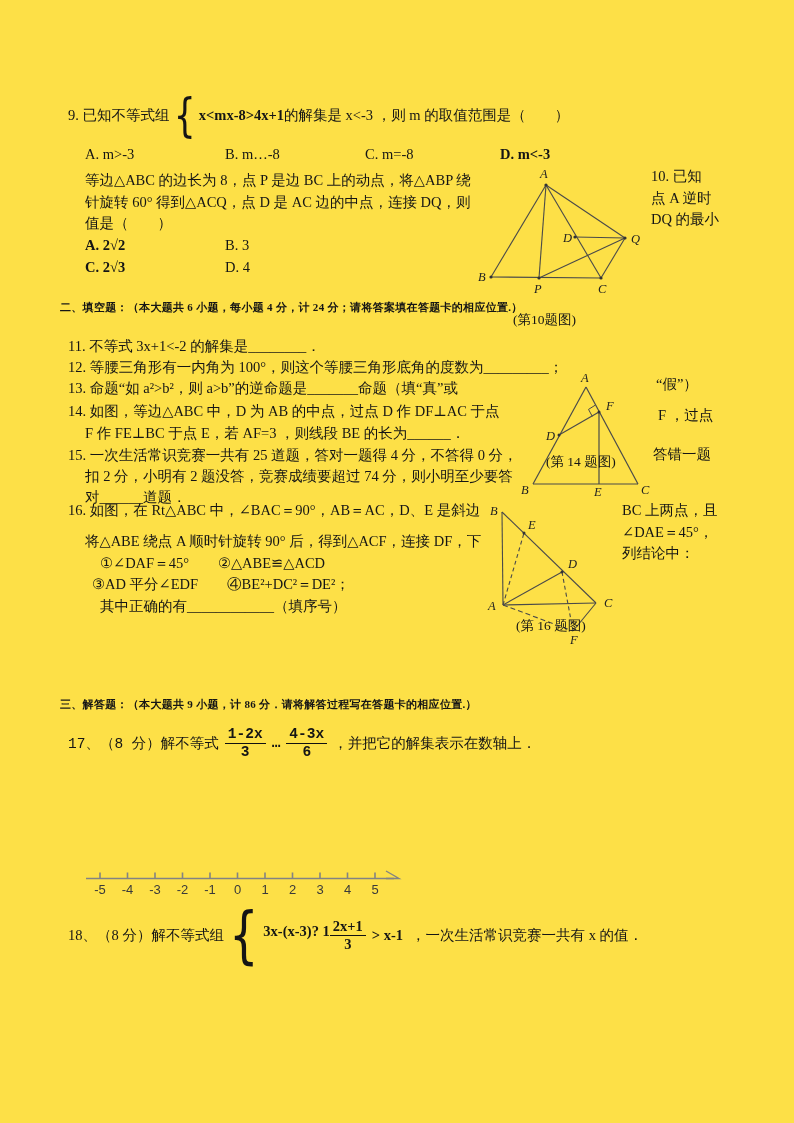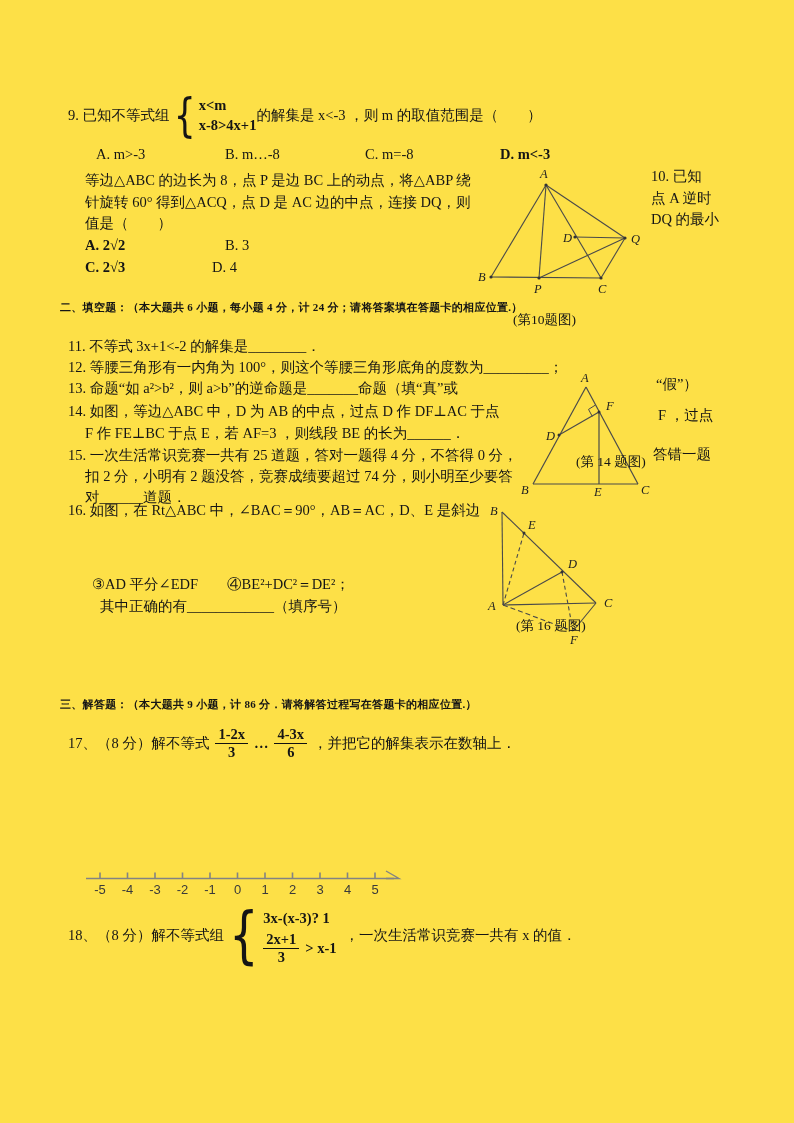--- a/index.html
+++ b/index.html
@@ -9,21 +9,21 @@
     font-size:14.5px;color:#151515;margin:0 auto;overflow:hidden;
   }
   .abs{position:absolute;white-space:nowrap;}
   .lines div{line-height:21.5px;}
   .mathb{font-weight:bold;}
   .sec-title{font-weight:bold;font-size:11px;letter-spacing:0.3px;}
   .flexrow{display:flex;align-items:center;}
   .brace{font-family:"DejaVu Sans",sans-serif;font-weight:400;line-height:1;transform:scaleX(.75);}
   .brace.b2{font-size:46px;}
   .brace.b3{font-size:62px;}
-  .syscol{display:inline-flex;flex-direction:column;justify-content:space-between;}
+  .syscol{display:inline-flex;flex-direction:row;justify-content:space-between;}
   .syscol span{line-height:20px;font-weight:bold;}
   .frac{display:inline-flex;flex-direction:column;align-items:center;font-weight:bold;margin:0 6px;vertical-align:middle;}
   .frac .num{border-bottom:1.4px solid #111;padding:0 3px;line-height:17px;}
   .frac .den{line-height:17px;}
   .caption{font-size:13.5px;}
   svg{position:absolute;overflow:visible;}
   svg text{font-family:"Liberation Serif","DejaVu Serif",serif;font-size:12.5px;font-style:italic;fill:#222;}
   .nl-label{position:absolute;width:20px;text-align:center;font-family:"Liberation Sans","DejaVu Sans",sans-serif;font-size:13px;color:#3a3a3a;}
 </style>
 </head>
@@ -33,39 +33,39 @@
 
   <div class="abs flexrow" style="left:68px;top:92px;height:46px;">
     <span>9. 已知不等式组</span>
     <span class="brace b2">{</span>
     <span class="syscol">
       <span class="mathb">x&lt;m</span>
       <span class="mathb">x-8&gt;4x+1</span>
     </span>
     <span>的解集是 x&lt;-3 ，则 m 的取值范围是（　　）</span>
   </div>
-  <span class="abs" style="left:96px;top:146px;">A. m&gt;-3</span>
+  <span class="abs" style="left:85px;top:146px;">A. m&gt;-3</span>
   <span class="abs" style="left:225px;top:146px;">B. m…-8</span>
   <span class="abs" style="left:365px;top:146px;">C. m=-8</span>
   <span class="abs" style="left:500px;top:146px;font-weight:bold;">D. m&lt;-3</span>
 
   <div class="abs lines" style="left:651px;top:166px;">
     <div>10. 已知</div>
     <div>点 A 逆时</div>
     <div>DQ 的最小</div>
   </div>
   <div class="abs lines" style="left:85px;top:170px;">
     <div>等边△ABC 的边长为 8，点 P 是边 BC 上的动点，将△ABP 绕</div>
     <div>针旋转 60° 得到△ACQ，点 D 是 AC 边的中点，连接 DQ，则</div>
     <div>值是（　　）</div>
   </div>
   <span class="abs mathb" style="left:85px;top:237px;">A. 2√2</span>
   <span class="abs" style="left:225px;top:237px;">B. 3</span>
   <span class="abs mathb" style="left:85px;top:259px;">C. 2√3</span>
-  <span class="abs" style="left:212px;top:259px;">D. 4</span>
+  <span class="abs" style="left:225px;top:259px;">D. 4</span>
 
   <svg style="left:478px;top:162px;" width="168" height="135" viewBox="0 0 168 135">
     <g stroke="#4a4a4a" stroke-width="1.1" fill="none">
       <line x1="68" y1="23" x2="13" y2="115"></line>
       <line x1="13" y1="115" x2="123" y2="116"></line>
       <line x1="68" y1="23" x2="61" y2="116"></line>
       <line x1="68" y1="23" x2="123" y2="116"></line>
       <line x1="68" y1="23" x2="147" y2="76"></line>
       <line x1="123" y1="116" x2="147" y2="76"></line>
       <line x1="61" y1="116" x2="147" y2="76"></line>
@@ -113,30 +113,37 @@
       <circle cx="46" cy="65" r="1.5"></circle>
         <circle cx="86" cy="42" r="1.5"></circle>
     </g>
     <text x="68" y="12">A</text>
     <text x="8" y="124">B</text>
     <text x="128" y="124">C</text>
     <text x="33" y="70">D</text>
     <text x="93" y="40">F</text>
     <text x="81" y="126">E</text>
   </svg>
-  <span class="abs caption" style="left:576px;top:453px;z-index:1;">(第 14 题图)</span>
+  <span class="abs caption" style="left:546px;top:453px;z-index:1;">(第 14 题图)</span>
 
   <div class="abs" style="left:68px;top:446px;">15. 一次生活常识竞赛一共有 25 道题，答对一题得 4 分，不答得 0 分，</div>
   <div class="abs" style="left:85px;top:467px;">扣 2 分，小明有 2 题没答，竞赛成绩要超过 74 分，则小明至少要答</div>
   <div class="abs" style="left:85px;top:488px;">对______道题．</div>
   <span class="abs" style="left:653px;top:445px;">答错一题</span>
 
   <div class="abs" style="left:68px;top:501px;">16. 如图，在 Rt△ABC 中，∠BAC＝90°，AB＝AC，D、E 是斜边</div>
+  <div class="abs" style="left:85px;top:532px;">将△ABE 绕点 A 顺时针旋转 90° 后，得到△ACF，连接 DF，下</div>
+  <div class="abs" style="left:100px;top:554px;">①∠DAF＝45°　　②△ABE≌△ACD</div>
   <div class="abs" style="left:92px;top:575px;">③AD 平分∠EDF　　④BE²+DC²＝DE²；</div>
   <div class="abs" style="left:100px;top:597px;">其中正确的有____________（填序号）</div>
+  <div class="abs lines" style="left:622px;top:500px;">
+    <div>BC 上两点，且</div>
+    <div>∠DAE＝45°，</div>
+    <div>列结论中：</div>
+  </div>
 
   <svg style="left:478px;top:498px;" width="155" height="150" viewBox="0 0 155 150">
     <g stroke="#4a4a4a" stroke-width="1.1" fill="none">
       <line x1="24" y1="14" x2="25" y2="107"></line>
       <line x1="24" y1="14" x2="118" y2="105"></line>
       <line x1="25" y1="107" x2="118" y2="105"></line>
       <line x1="25" y1="107" x2="84" y2="74"></line>
       <line x1="25" y1="107" x2="46" y2="35" stroke-dasharray="4 3"></line>
       <line x1="84" y1="74" x2="95" y2="133" stroke-dasharray="4 3"></line>
       <line x1="25" y1="107" x2="95" y2="133" stroke-dasharray="5 3"></line>
@@ -150,21 +157,21 @@
     <text x="50" y="31" font-style="normal">E</text>
     <text x="90" y="70" font-style="normal">D</text>
     <text x="10" y="112" font-style="normal">A</text>
     <text x="126" y="109" font-style="normal">C</text>
     <text x="92" y="146" font-style="normal">F</text>
   </svg>
   <span class="abs caption" style="left:516px;top:617px;z-index:1;background:rgba(255,255,255,0.0);">(第 16 题图)</span>
 
   <div class="abs sec-title" style="left:60px;top:697px;">三、解答题：（本大题共 9 小题，计 86 分．请将解答过程写在答题卡的相应位置.）</div>
 
-  <div class="abs flexrow" style="left:68px;top:720px;height:46px;">
+  <div class="abs flexrow" style="left:68px;top:720px;height:46px;font-family:Liberation Mono, monospace;">
     <span>17、（8 分）解不等式</span>
     <span class="frac">
       <span class="num">1-2x</span>
       <span class="den">3</span>
     </span>
     <span class="mathb">…</span>
     <span class="frac">
       <span class="num">4-3x</span>
       <span class="den">6</span>
     </span>

